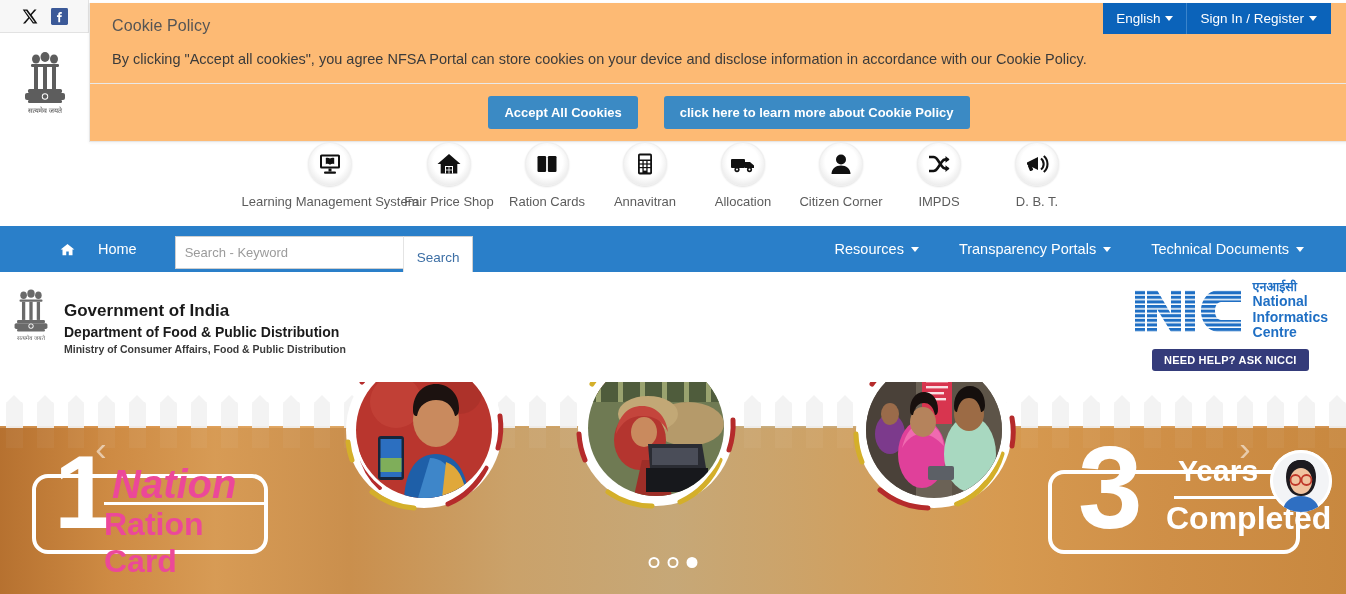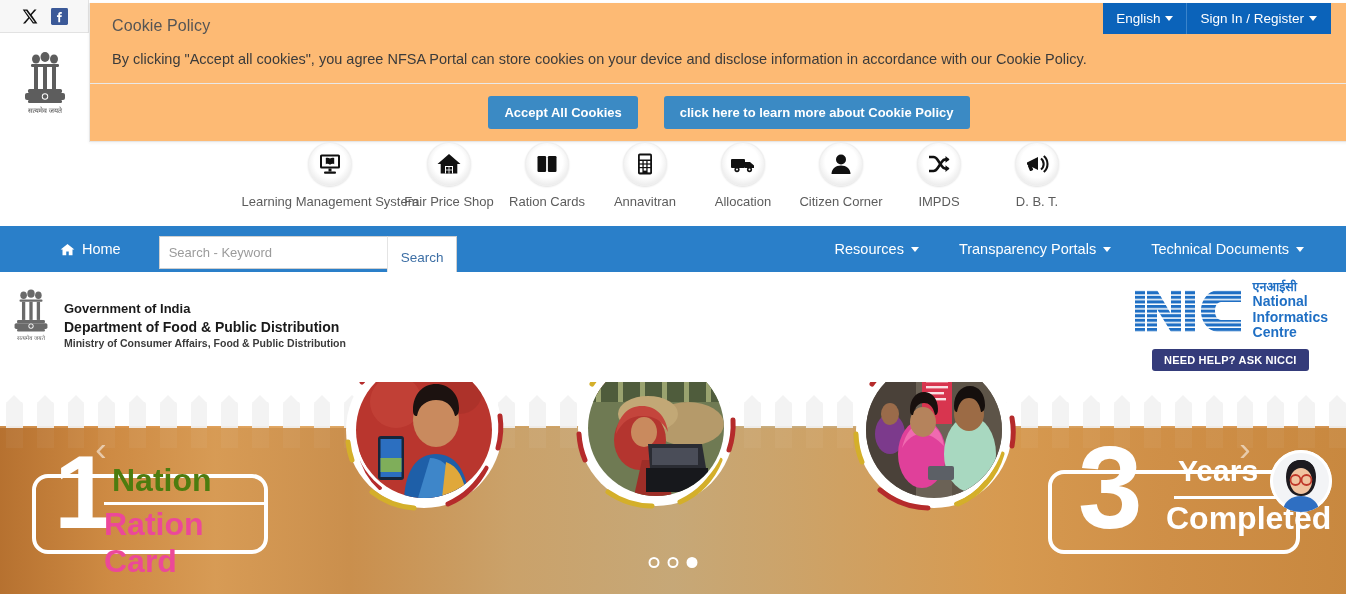--- a/index.html
+++ b/index.html
@@ -71,21 +71,21 @@
   }
   .qn-circle svg { display:block; }
   .qn-label { font-size:13px; color:#5c5c5c; white-space:nowrap; text-align:center; }
   .qn-item.wide { width:140px; }
 
   
   .navbar {
     position:absolute; left:0; top:226px; width:1346px; height:46px;
     background:#2a7fc9; display:flex; align-items:center;
   }
-  .nav-home { display:flex; align-items:center; gap:7px; color:#fff; font-size:14.5px; margin-left:60px; cursor:pointer; }
+  .nav-home { display:flex; align-items:center; gap:23px; color:#fff; font-size:14.5px; margin-left:60px; cursor:pointer; }
   .search-wrap { display:flex; margin-left:38px; height:27px; }
   .search-input {
     width:228px; height:33px; border:1px solid #cfcfcf; border-right:none;
     padding:0 9px; font-size:13px; color:#333; outline:none; background:#fff;
     font-family:"Liberation Sans", sans-serif;
   }
   .search-input::placeholder { color:#9b9b9b; }
   .search-btn {
     height:44px; background:#fff; border:1px solid #cfcfcf; border-left:1px solid #e4e4e4;
     color:#3d6fa5; font-size:13.5px; padding:0 13px; cursor:pointer;
@@ -93,21 +93,21 @@
   }
   .nav-right { margin-left:auto; display:flex; align-items:center; gap:4px; margin-right:24px; }
   .nav-menu {
     color:#fff; font-size:14.5px; padding:0 18px; display:flex; align-items:center; gap:7px; cursor:pointer;
   }
 
   
   .brand-row { position:absolute; left:0; top:272px; width:1346px; height:110px; background:#fff; }
   .brand-left { position:absolute; left:8px; top:14px; display:flex; gap:10px; align-items:flex-start; }
   .brand-txt { padding-top:14px; }
-  .brand-l1 { font-size:13px; font-weight:bold; color:#1a1a1a; line-height:1.35; }
+  .brand-l1 { font-size:17px; font-weight:bold; color:#1a1a1a; line-height:1.35; }
   .brand-l2 { font-size:14px; font-weight:bold; color:#1a1a1a; line-height:1.35; }
   .brand-l3 { font-size:10.5px; font-weight:bold; color:#3b3b3b; line-height:1.4; }
 
   .nic { position:absolute; right:18px; top:8px; display:flex; flex-direction:column; align-items:center; }
   .nic-logo { display:flex; align-items:center; gap:8px; }
   .nic-txt { color:#1f6fc4; font-weight:bold; line-height:1.12; }
   .nic-hi { font-size:12.5px; }
   .nic-en { font-size:14px; }
   .need-help {
     margin-top:8px; background:#343b7a; color:#fff; font-size:11px; font-weight:bold;
@@ -137,21 +137,21 @@
   .med-img {
     position:absolute; left:22px; top:22px; width:132px; height:132px; border-radius:50%;
     overflow:hidden; box-shadow:0 0 0 3px #fff;
   }
 
   
   .slogan-left { position:absolute; left:18px; top:66px; width:260px; height:116px; }
   .sl-box { position:absolute; left:14px; top:26px; width:236px; height:80px; border:4px solid #fff; border-radius:16px; }
   .sl-num { position:absolute; left:36px; top:-8px; font-size:104px; font-weight:bold; color:#fff; line-height:1;
      font-family:"Liberation Sans", sans-serif; }
-  .sl-w1 { position:absolute; left:94px; top:14px; font-size:32px; font-weight:bold; color:#4d7c0f; }
+  .sl-w1 { position:absolute; left:94px; top:14px; font-size:40px; font-weight:bold; color:#ec4899;font-style:italic; }
   .sl-w2 { position:absolute; left:86px; top:58px; font-size:32px; font-weight:bold; color:#ec4899; }
   .sl-line { position:absolute; left:86px; top:54px; width:160px; height:3px; background:#fff; }
 
   
   .slogan-right { position:absolute; right:18px; top:60px; width:280px; height:120px; }
   .sr-box { position:absolute; left:0px; top:28px; width:252px; height:84px; border:4px solid #fff; border-radius:16px; }
   .sr-num { position:absolute; left:30px; top:-12px; font-size:116px; font-weight:bold; color:#fff; line-height:1; }
   .sr-w1 { position:absolute; left:130px; top:12px; font-size:30px; font-weight:bold; color:#fff; }
   .sr-line { position:absolute; left:126px; top:54px; width:136px; height:3px; background:#fff; }
   .sr-w2 { position:absolute; left:118px; top:58px; font-size:32px; font-weight:bold; color:#fff; }

